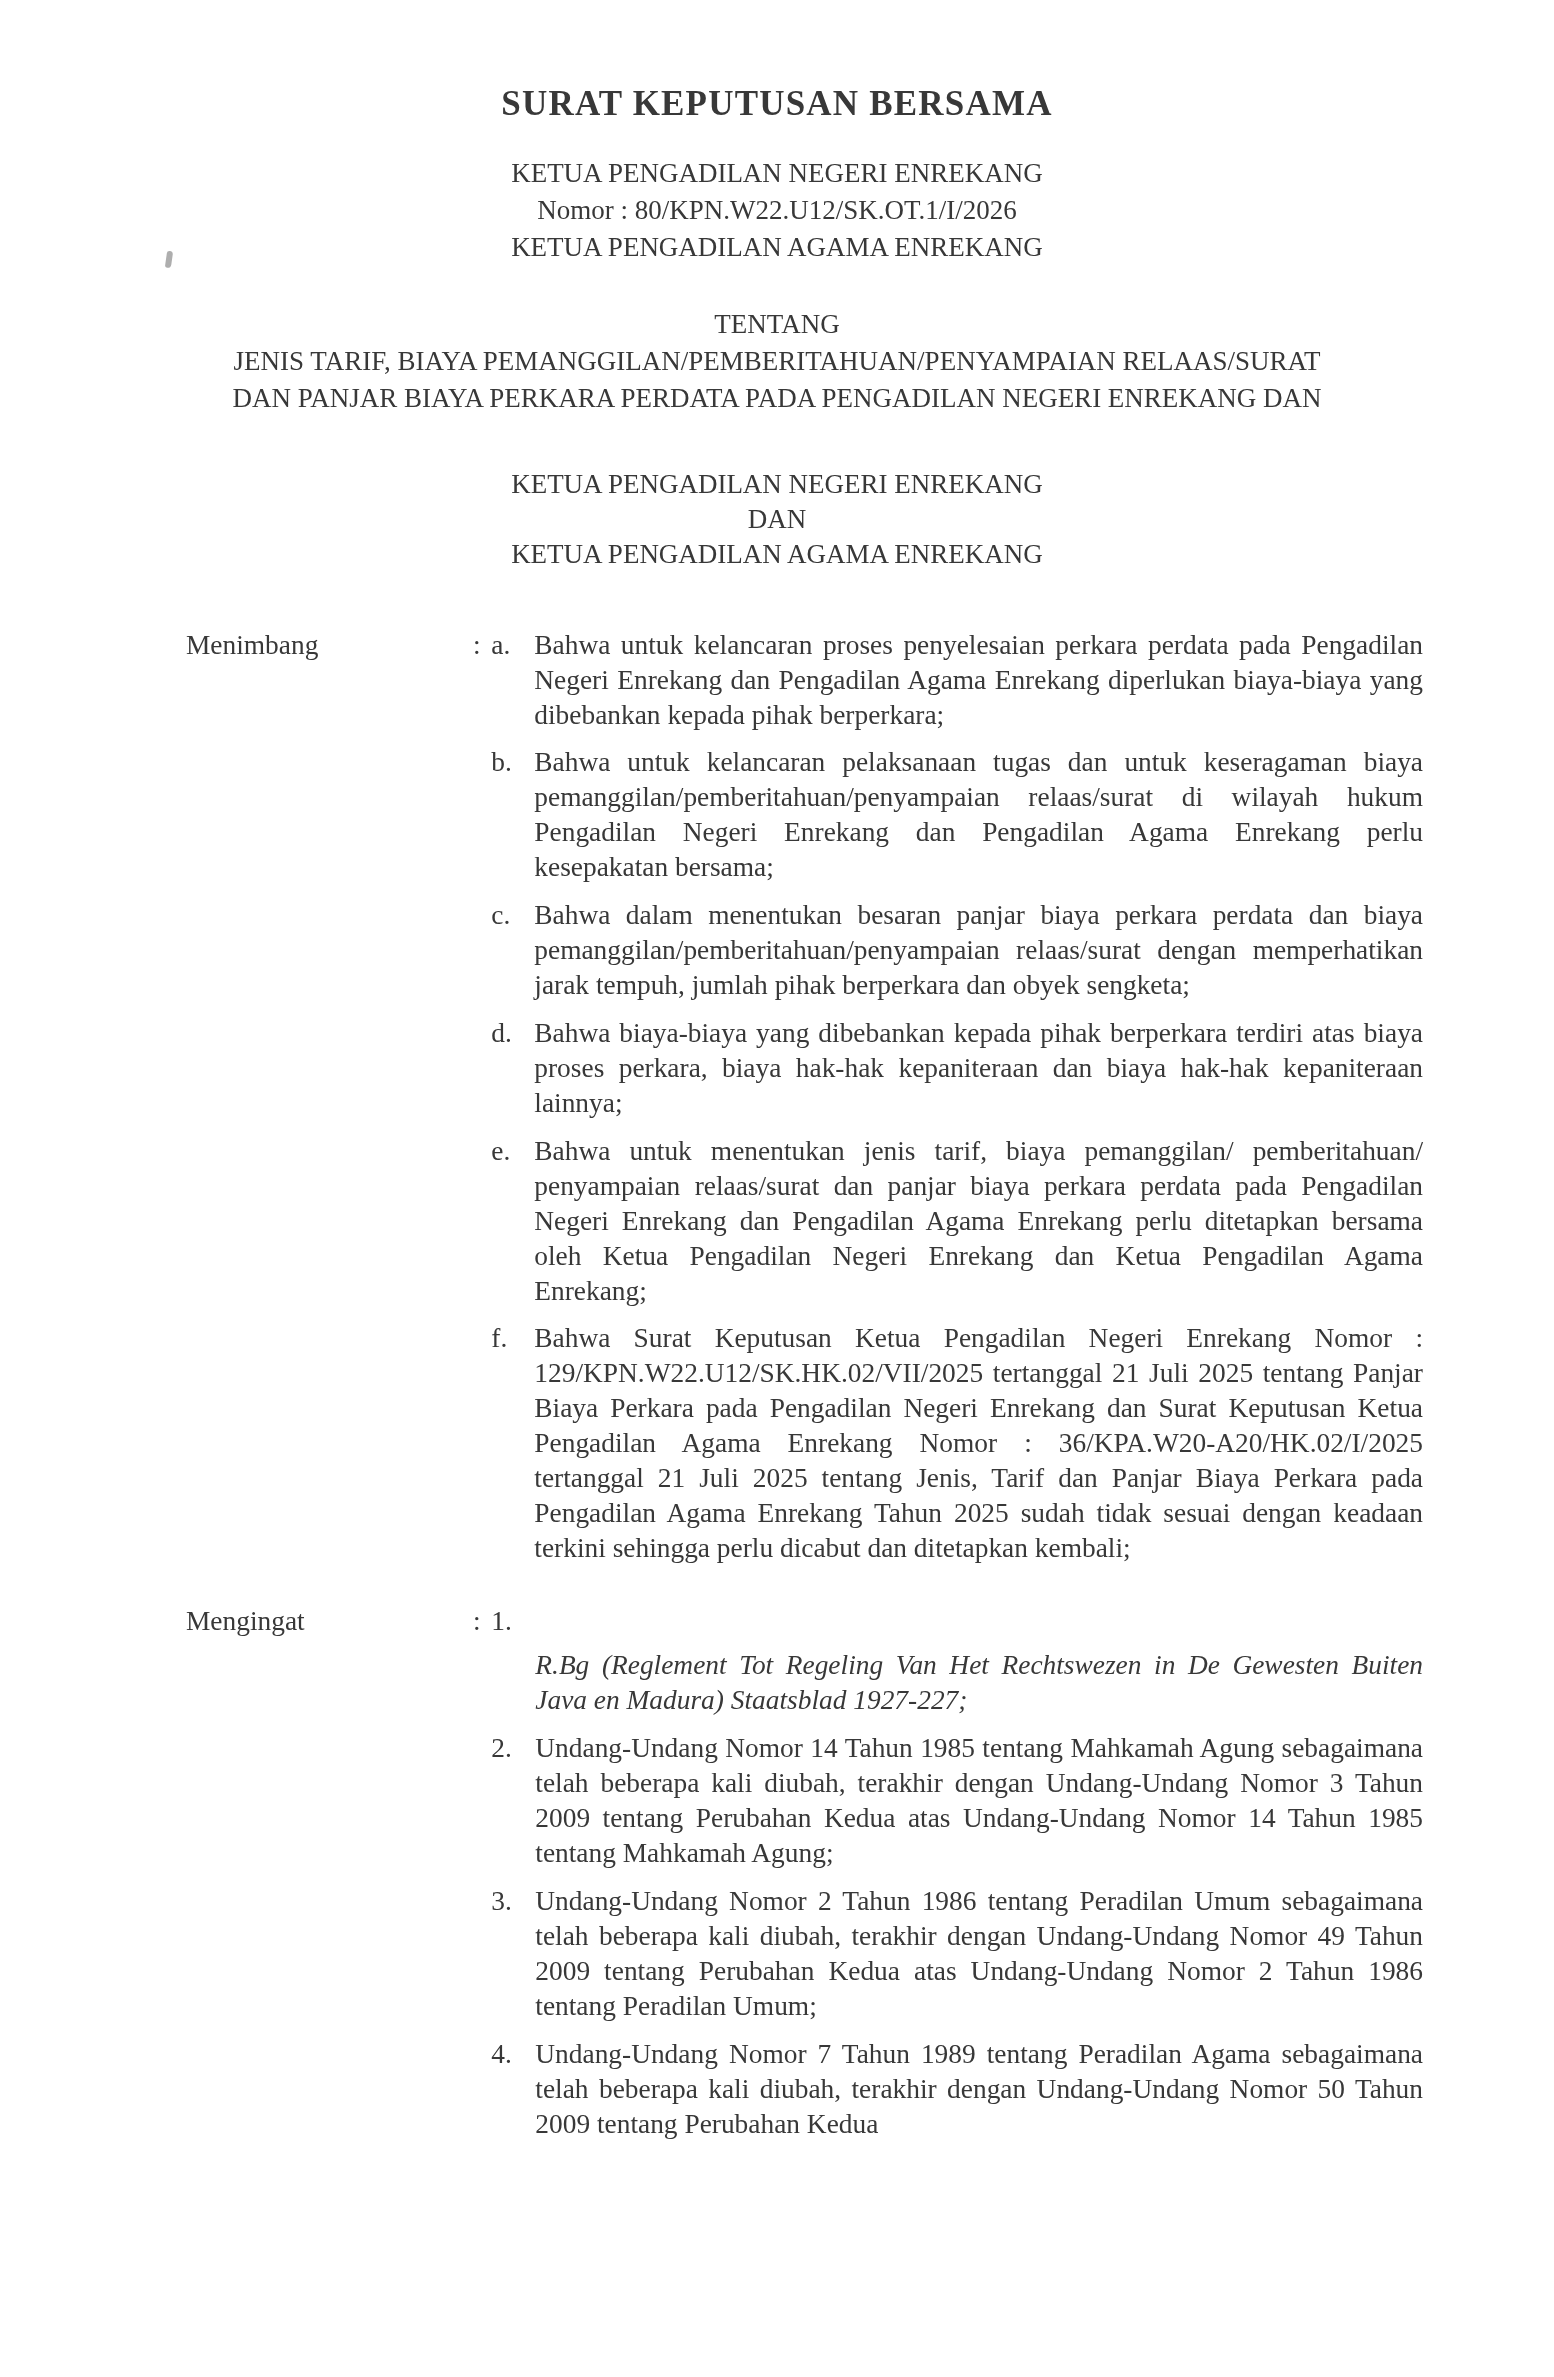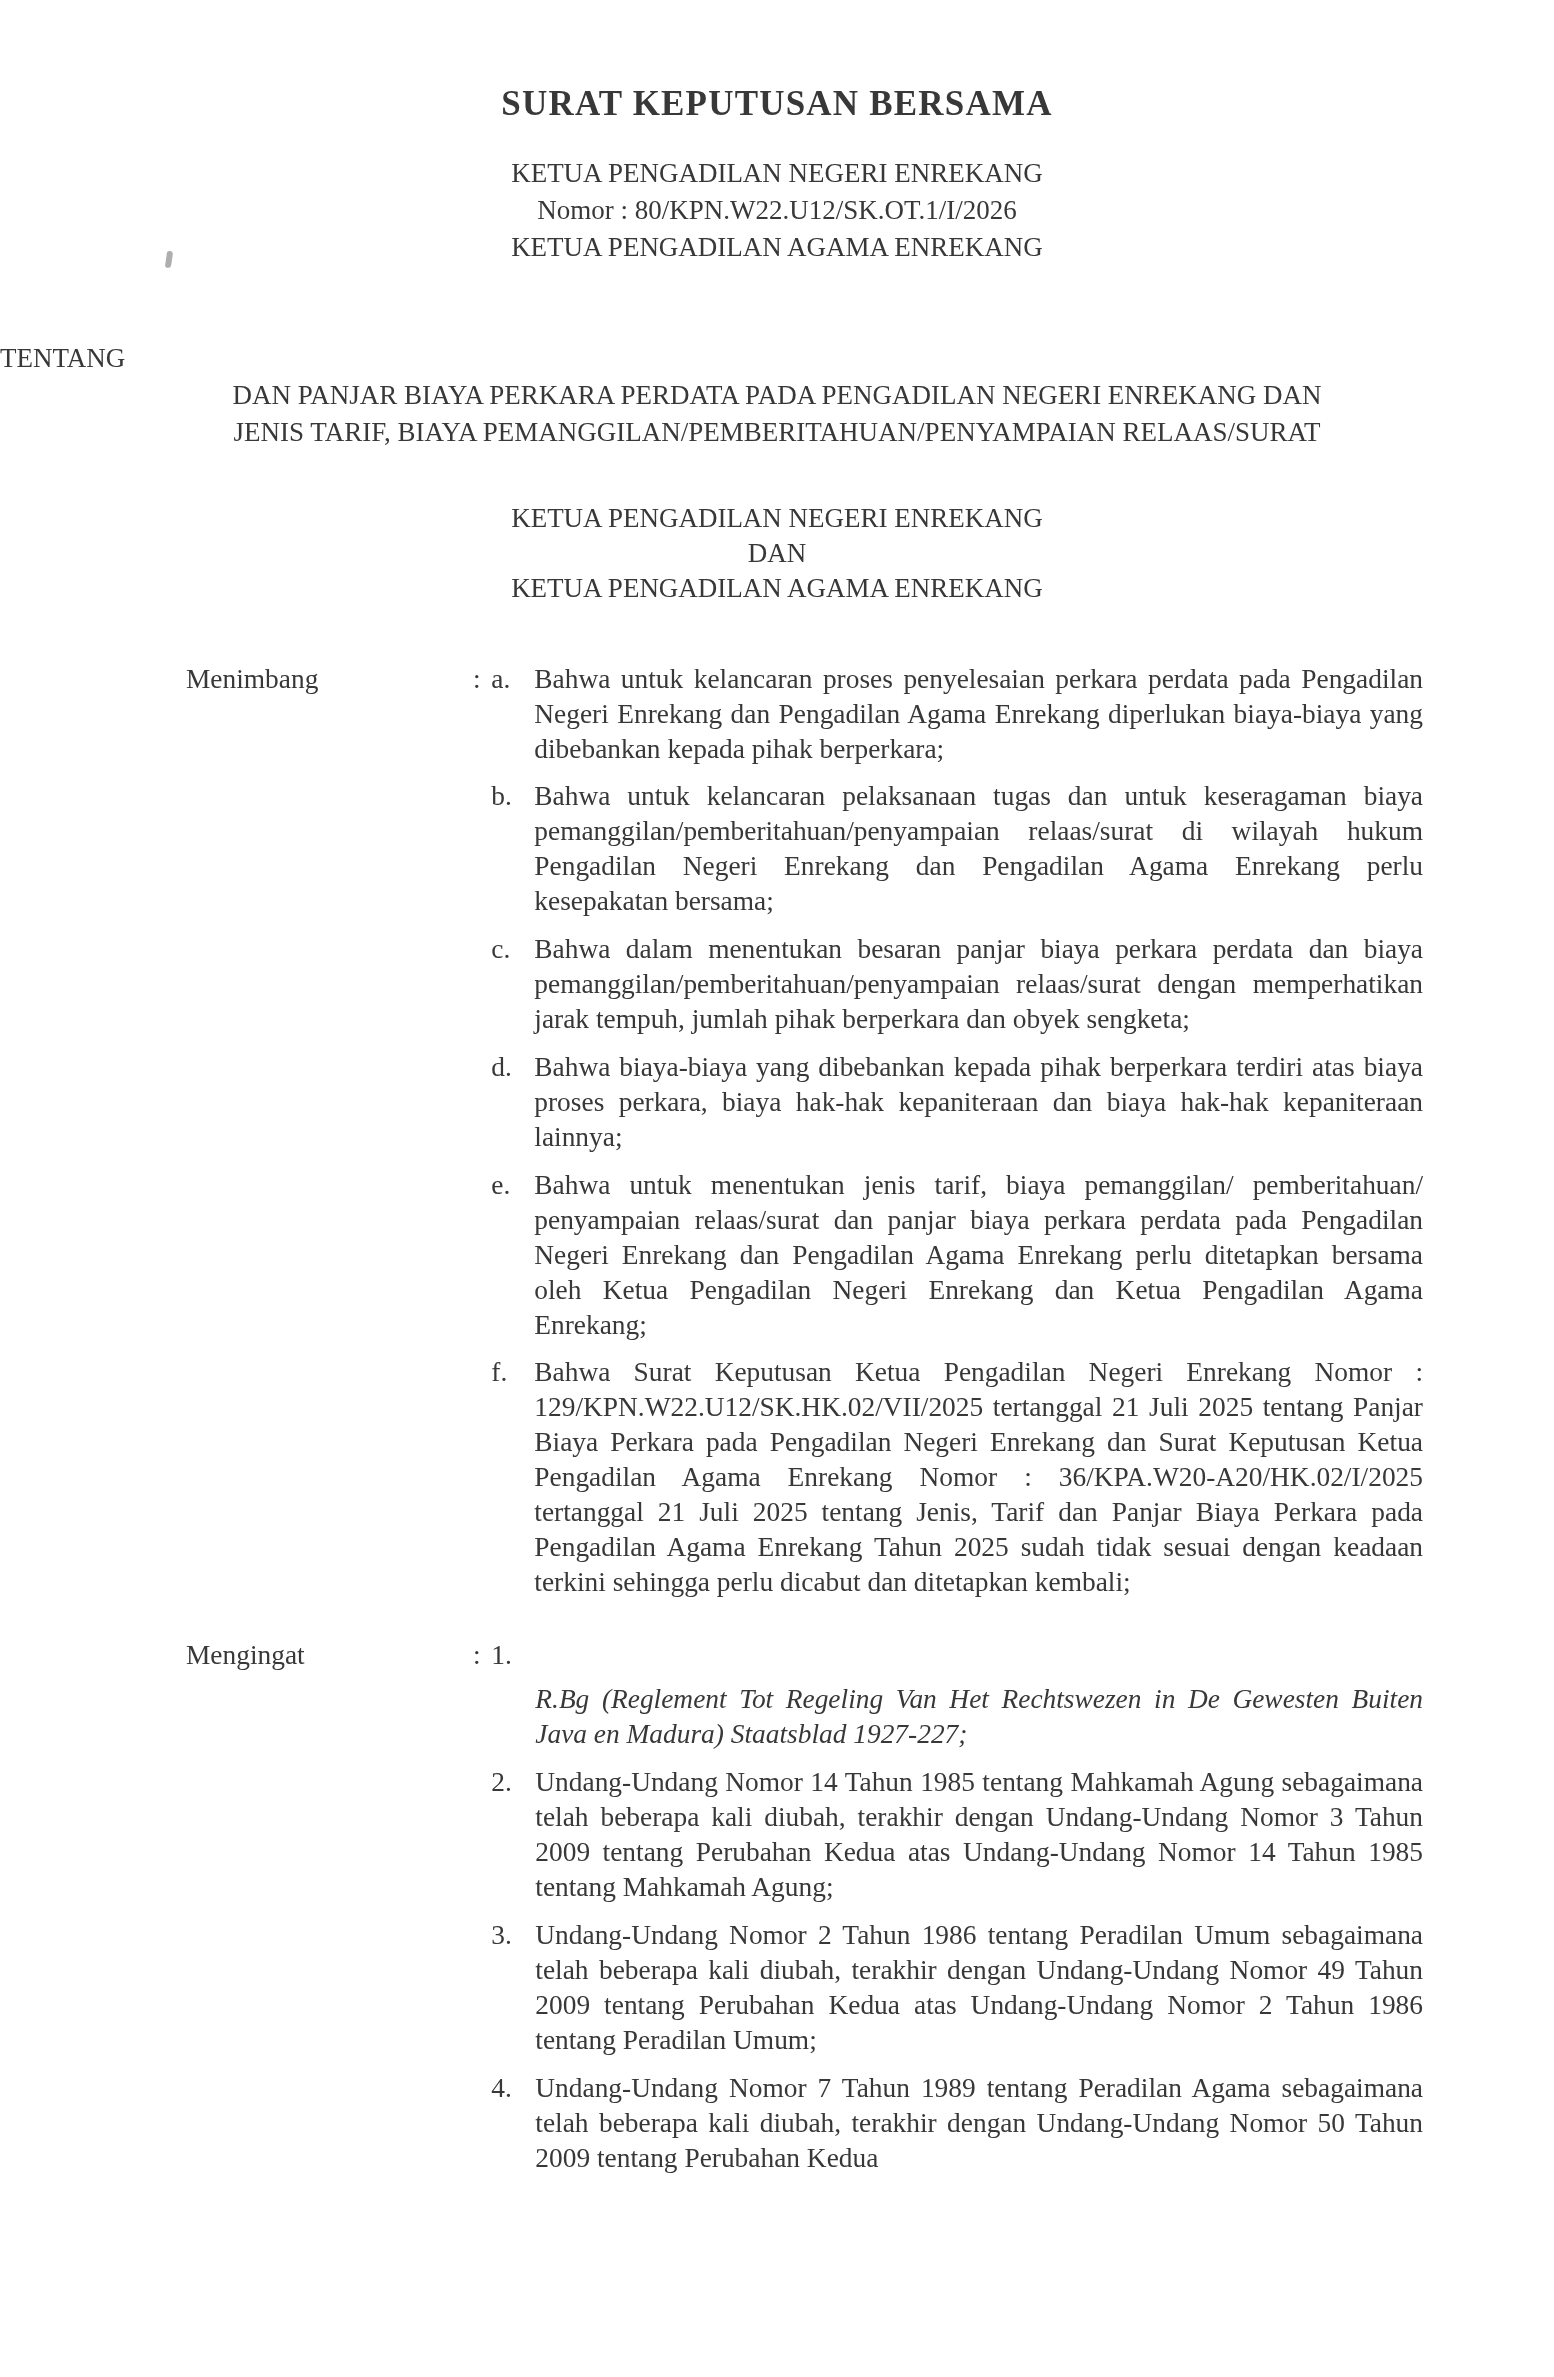--- a/index.html
+++ b/index.html
@@ -26,22 +26,22 @@
     font-weight: 700;
     letter-spacing: 1.2px;
   }
   .header-block {
     margin-top: 30.5px;
     text-align: center;
     font-size: 27px;
     line-height: 37px;
   }
   .tentang-label {
-    margin-top: 74px;
-    text-align: left;
+    margin-top: 40px;
+    text-align: center;
     font-size: 27px;
     line-height: 37px;
   }
   .subject-block {
     text-align: center;
     font-size: 27px;
     line-height: 37px;
   }
   .issuer-block {
     margin-top: 50px;
@@ -122,22 +122,22 @@
 
   <div class="header-block">
     <div>KETUA PENGADILAN NEGERI ENREKANG</div>
     <div>Nomor : 80/KPN.W22.U12/SK.OT.1/I/2026</div>
     <div>KETUA PENGADILAN AGAMA ENREKANG</div>
   </div>
 
   <div class="tentang-label">TENTANG</div>
 
   <div class="subject-block">
+    <div>JENIS TARIF, BIAYA PEMANGGILAN/PEMBERITAHUAN/PENYAMPAIAN RELAAS/SURAT</div>
     <div>DAN PANJAR BIAYA PERKARA PERDATA PADA PENGADILAN NEGERI ENREKANG DAN</div>
-    <div>JENIS TARIF, BIAYA PEMANGGILAN/PEMBERITAHUAN/PENYAMPAIAN RELAAS/SURAT</div>
   </div>
 
   <div class="issuer-block">
     <div>KETUA PENGADILAN NEGERI ENREKANG</div>
     <div>DAN</div>
     <div>KETUA PENGADILAN AGAMA ENREKANG</div>
   </div>
 
   <div class="section first menimbang">
     <div class="section-label">Menimbang</div>

